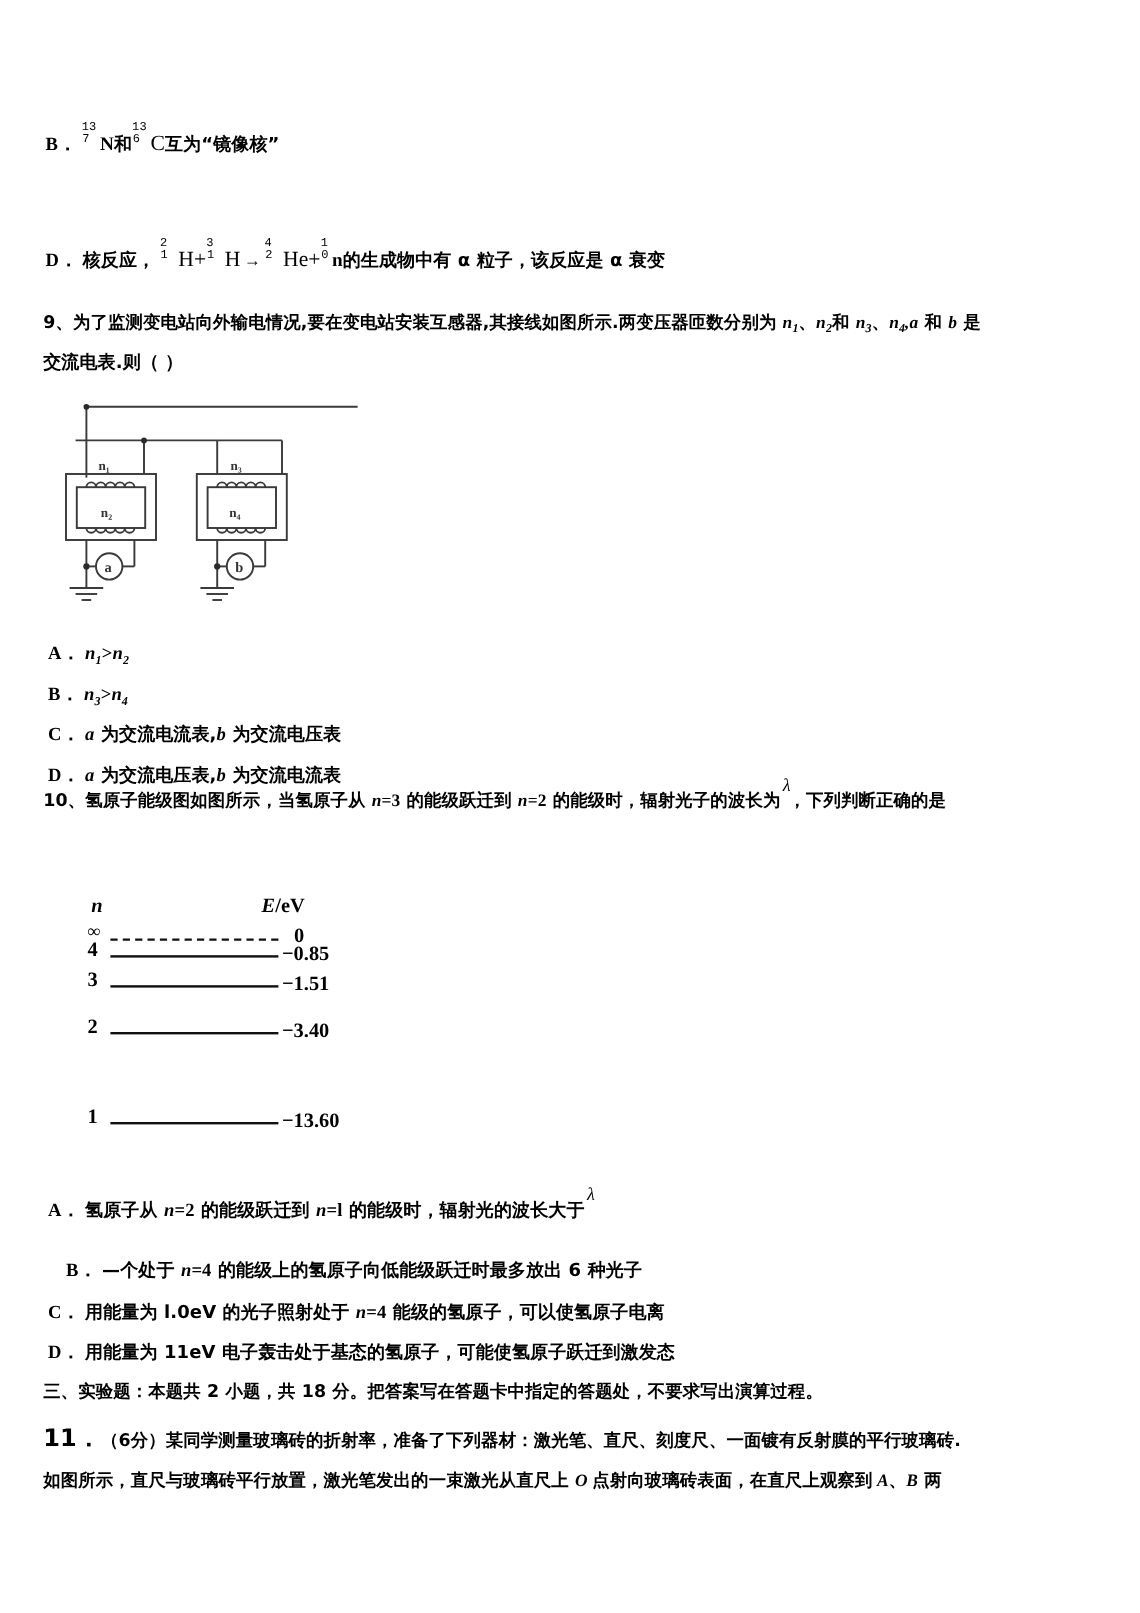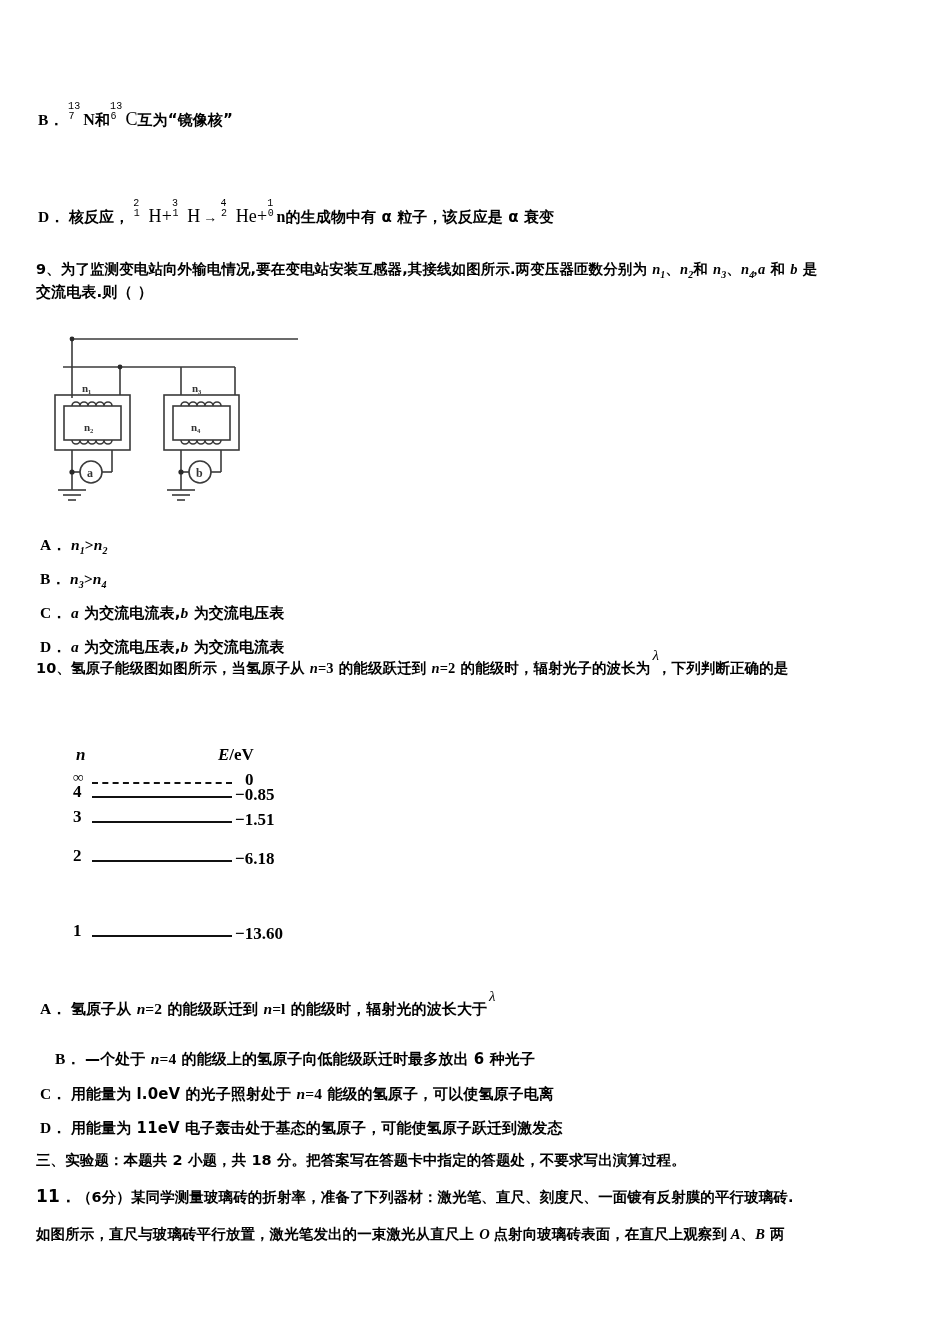--- a/index.html
+++ b/index.html
@@ -138,21 +138,21 @@
 
   <div class="line" style="left:38px; top:205px;">
     <span class="opt-label">D．</span>
     <span class="cn">核反应，</span>
     <span class="nuc"><span class="pre"><span class="sup">2</span><span class="sub">1</span></span><span class="sym">H</span></span><span class="sym">+</span><span class="nuc"><span class="pre"><span class="sup">3</span><span class="sub">1</span></span><span class="sym">H</span></span><span class="sym" style="font-size:14px;padding:0 3px;">→</span><span class="nuc"><span class="pre"><span class="sup">4</span><span class="sub">2</span></span><span class="sym">He</span></span><span class="sym">+</span><span class="nuc"><span class="pre" style="width:0.55em;"><span class="sup">1</span><span class="sub">0</span></span><span class="symb">n</span></span><span class="cn">的生成物中有 α 粒子，该反应是 α 衰变</span>
   </div>
 
   <div class="line" style="left:36px; top:262px; font-size:14.5px;">
     <span class="cn" style="font-size:14.5px;">9、</span><span class="cn" style="font-size:14.5px;">为了监测变电站向外输电情况,要在变电站安装互感器,其接线如图所示.两变压器匝数分别为 </span><span class="it">n</span><sub class="n">1</sub><span class="cn" style="font-size:14.5px;">、</span><span class="it">n</span><sub class="n">2</sub><span class="cn" style="font-size:14.5px;">和 </span><span class="it">n</span><sub class="n">3</sub><span class="cn" style="font-size:14.5px;">、</span><span class="it">n</span><sub class="n">4</sub><span class="it">,a</span><span class="cn" style="font-size:14.5px;"> 和 </span><span class="it">b</span><span class="cn" style="font-size:14.5px;"> 是</span>
   </div>
-  <div class="line" style="left:36px; top:283px;">
+  <div class="line" style="left:36px; top:294px;">
     <span class="cn">交流电表.则（    ）</span>
   </div>
 
   <svg id="circuit" style="left:50px; top:330px;" width="270" height="180" viewBox="0 0 270 180">
     <g stroke="#3a3a3a" stroke-width="1.6" fill="none">
 
       <line x1="20" y1="9" x2="248" y2="9"></line>
 
       <line x1="13" y1="37" x2="131" y2="37"></line>
       <line x1="131" y1="37" x2="185" y2="37"></line>
@@ -247,21 +247,21 @@
     <div class="elvl-label" style="left:3px; top:37px;">4</div>
     <div class="elvl-line" style="left:22px; top:51px; width:140px;"></div>
     <div class="elvl-val" style="left:165px; top:40px;">−0.85</div>
 
     <div class="elvl-label" style="left:3px; top:62px;">3</div>
     <div class="elvl-line" style="left:22px; top:76px; width:140px;"></div>
     <div class="elvl-val" style="left:165px; top:65px;">−1.51</div>
 
     <div class="elvl-label" style="left:3px; top:101px;">2</div>
     <div class="elvl-line" style="left:22px; top:115px; width:140px;"></div>
-    <div class="elvl-val" style="left:165px; top:104px;">−6.18</div>
+    <div class="elvl-val" style="left:165px; top:104px;">−3.40</div>
 
     <div class="elvl-label" style="left:3px; top:176px;">1</div>
     <div class="elvl-line" style="left:22px; top:190px; width:140px;"></div>
     <div class="elvl-val" style="left:165px; top:179px;">−13.60</div>
   </div>
 
   <div class="line" style="left:40px; top:1000px;">
     <span class="opt-label">A．</span>
     <span class="cn">氢原子从 </span><span class="it">n</span><span>=2</span><span class="cn"> 的能级跃迁到 </span><span class="it">n</span><span>=l</span><span class="cn"> 的能级时，辐射光的波长大于</span><span class="lam">λ</span>
   </div>
@@ -276,19 +276,19 @@
   <div class="line" style="left:40px; top:1119px;">
     <span class="opt-label">D．</span>
     <span class="cn">用能量为 11eV 电子轰击处于基态的氢原子，可能使氢原子跃迁到激发态</span>
   </div>
 
   <div class="line" style="left:36px; top:1153px; font-size:14.5px;">
     <span class="cn" style="font-size:14.5px;">三、实验题：本题共 2 小题，共 18 分。把答案写在答题卡中指定的答题处，不要求写出演算过程。</span>
   </div>
 
   <div class="line" style="left:36px; top:1187px; font-size:14.5px;">
-    <span class="cn" style="font-size:17px;margin-top:22px;">11．</span><span class="cn" style="font-size:14.5px;">（6分）某同学测量玻璃砖的折射率，准备了下列器材：激光笔、直尺、刻度尺、一面镀有反射膜的平行玻璃砖.</span>
+    <span class="cn" style="font-size:20px;margin-top:22px;">11．</span><span class="cn" style="font-size:14.5px;">（6分）某同学测量玻璃砖的折射率，准备了下列器材：激光笔、直尺、刻度尺、一面镀有反射膜的平行玻璃砖.</span>
   </div>
   <div class="line" style="left:36px; top:1227px; font-size:14.5px;">
     <span class="cn" style="font-size:14.5px;">如图所示，直尺与玻璃砖平行放置，激光笔发出的一束激光从直尺上 </span><span class="it">O</span><span class="cn" style="font-size:14.5px;font-family:Liberation Serif, serif;"> 点射向玻璃砖表面，在直尺上观察到 </span><span class="it">A</span><span class="cn" style="font-size:14.5px;">、</span><span class="it">B</span><span class="cn" style="font-size:14.5px;"> 两</span>
   </div>
 
 </div>
 
 </body></html>

